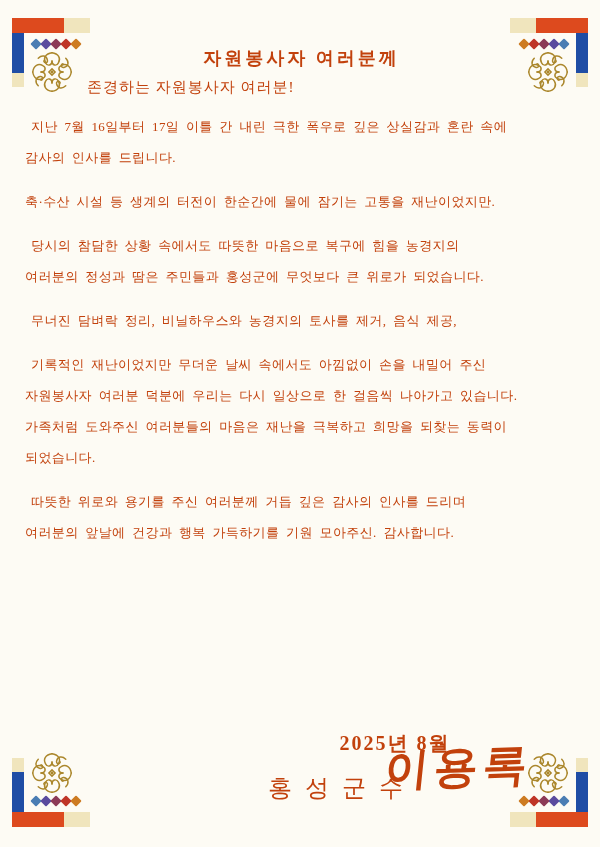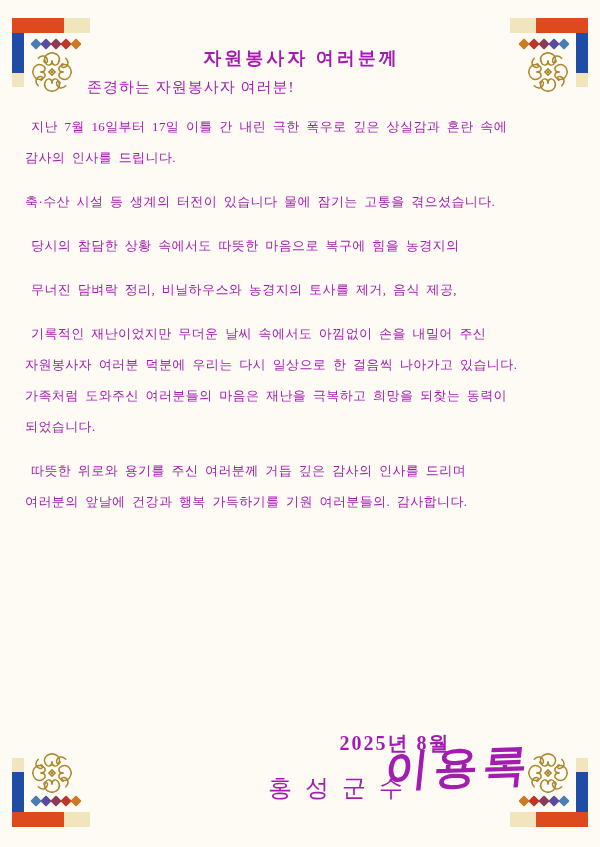--- a/index.html
+++ b/index.html
@@ -2,21 +2,21 @@
 <html style="--red: #dd4a1e; --blue: #1f4da5; --cream: #f0e5bd; --gold: #ab872c;"><head>
 <meta charset="utf-8">
 <style>
   html,body{margin:0;padding:0;}
   .page{
     position:relative;
     width:600px;height:847px;
     background:#fdfbf4;
     overflow:hidden;
     font-family:"Liberation Serif","DejaVu Serif",serif;
-    color:#a21caf;
+    color:#c2410c;
   }
   
   .corner{position:absolute;width:100px;height:100px;}
   .corner.tl{left:10px;top:10px;}
   .corner.tr{right:10px;top:10px;transform:scaleX(-1);}
   .corner.bl{left:10px;bottom:12px;transform:scaleY(-1);}
   .corner.br{right:10px;bottom:12px;transform:scale(-1,-1);}
   .bar-h{position:absolute;left:2px;top:8px;height:15px;display:flex;}
   .bar-h .main{width:52px;height:100%;background:var(--red);}
   .bar-h .tip{width:26px;height:100%;background:var(--cream);}
@@ -208,37 +208,38 @@
 
   <div class="letter">
     <div class="title">자원봉사자 여러분께</div>
     <div class="greeting">존경하는 자원봉사자 여러분!</div>
 
     <p class="para">
       <span class="line first">지난 7월 16일부터 17일 이틀 간 내린 극한 폭우로 깊은 상실감과 혼란 속에</span>
       <span class="line">감사의 인사를 드립니다.</span>
     </p>
     <p class="para">
-      <span class="line">축·수산 시설 등 생계의 터전이 있습니다 물에 잠기는 고통을 겪으셨습니다.</span>
+      <span class="line">축·수산 시설 등 생계의 터전이 한순간에 물에 잠기는 고통을 재난이었지만.</span>
     </p>
     <p class="para">
       <span class="line first">당시의 참담한 상황 속에서도 따뜻한 마음으로 복구에 힘을 농경지의</span>
+      <span class="line">여러분의 정성과 땀은 주민들과 홍성군에 무엇보다 큰 위로가 되었습니다.</span>
     </p>
     <p class="para">
       <span class="line first">무너진 담벼락 정리, 비닐하우스와 농경지의 토사를 제거, 음식 제공,</span>
     </p>
     <p class="para">
       <span class="line first">기록적인 재난이었지만 무더운 날씨 속에서도 아낌없이 손을 내밀어 주신</span>
       <span class="line">자원봉사자 여러분 덕분에 우리는 다시 일상으로 한 걸음씩 나아가고 있습니다.</span>
       <span class="line">가족처럼 도와주신 여러분들의 마음은 재난을 극복하고 희망을 되찾는 동력이</span>
       <span class="line">되었습니다.</span>
     </p>
     <p class="para">
       <span class="line first">따뜻한 위로와 용기를 주신 여러분께 거듭 깊은 감사의 인사를 드리며</span>
-      <span class="line">여러분의 앞날에 건강과 행복 가득하기를 기원 여러분들의. 감사합니다.</span>
+      <span class="line">여러분의 앞날에 건강과 행복 가득하기를 기원 모아주신. 감사합니다.</span>
     </p>
   </div>
 
   <div class="date-line">2025년 8월</div>
   <div class="sender-title">홍성군수</div>
   <div class="signature">이용록</div>
 
 </div>
 
 </body></html>

